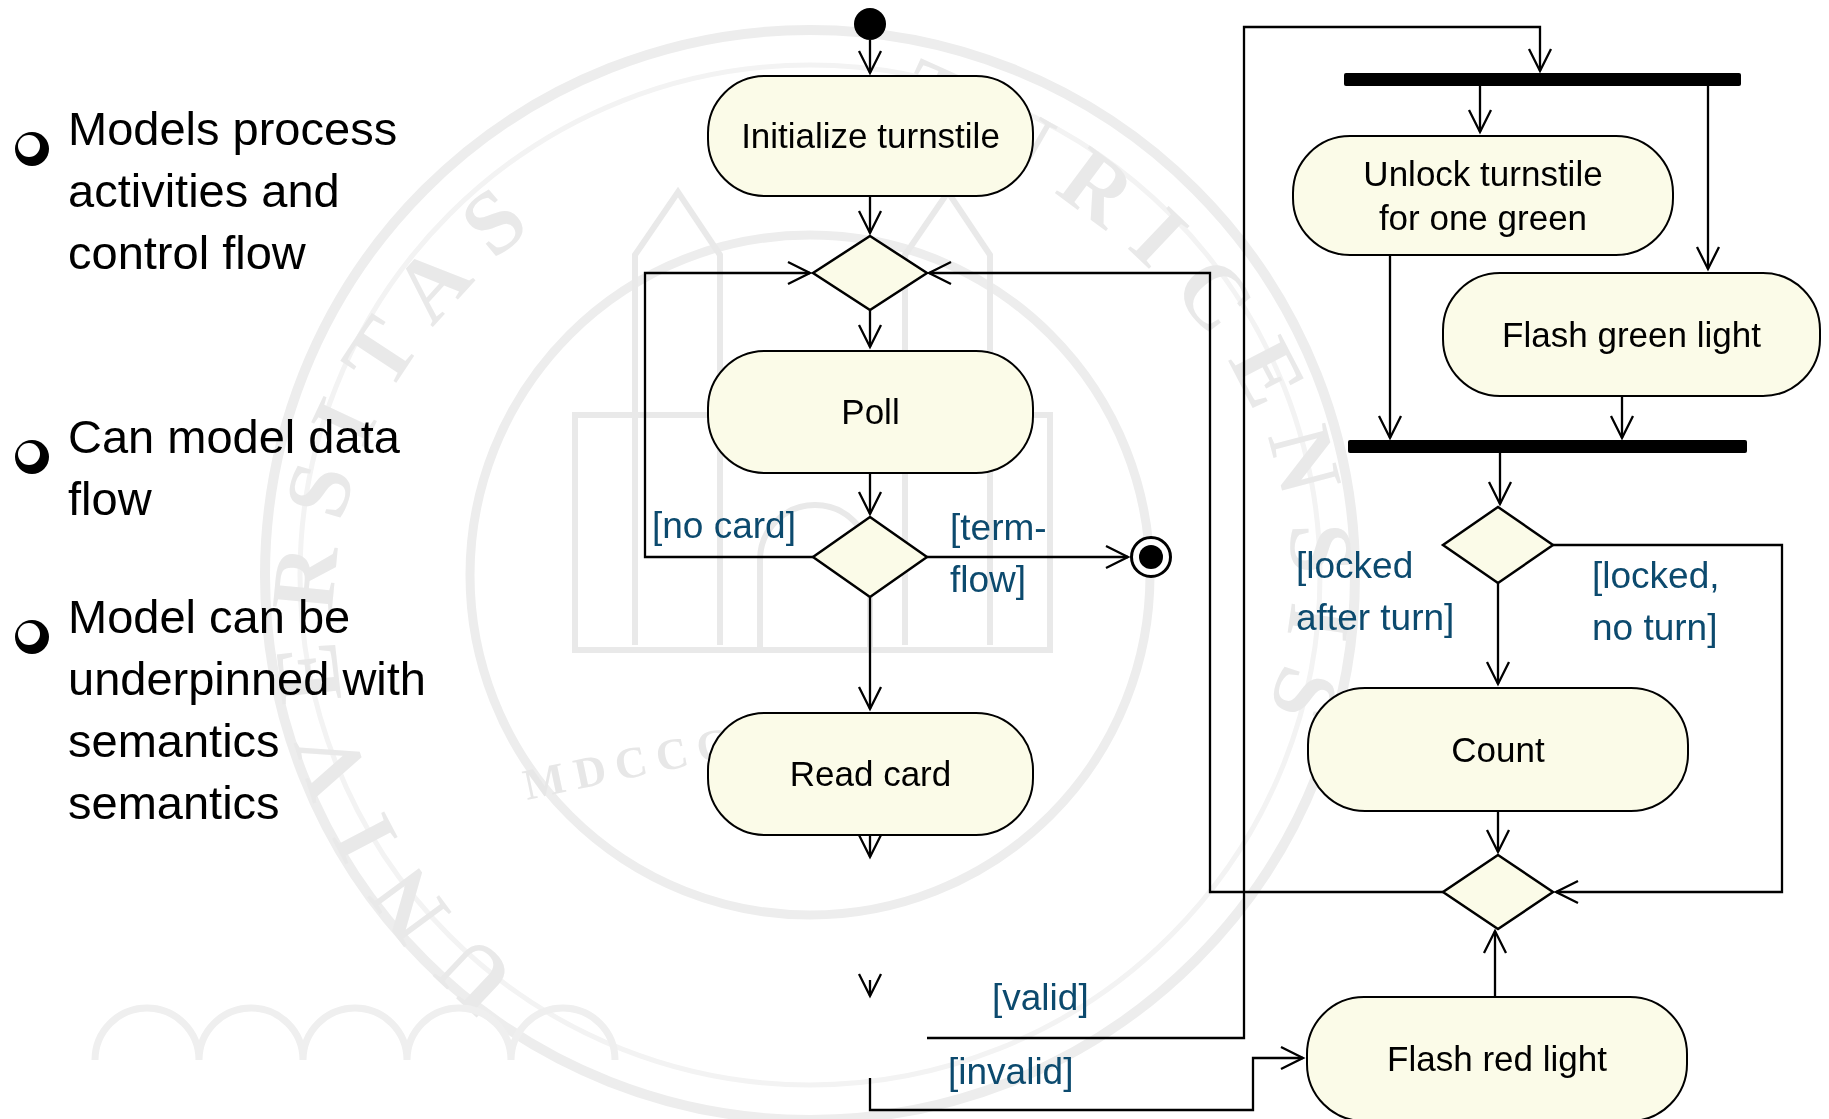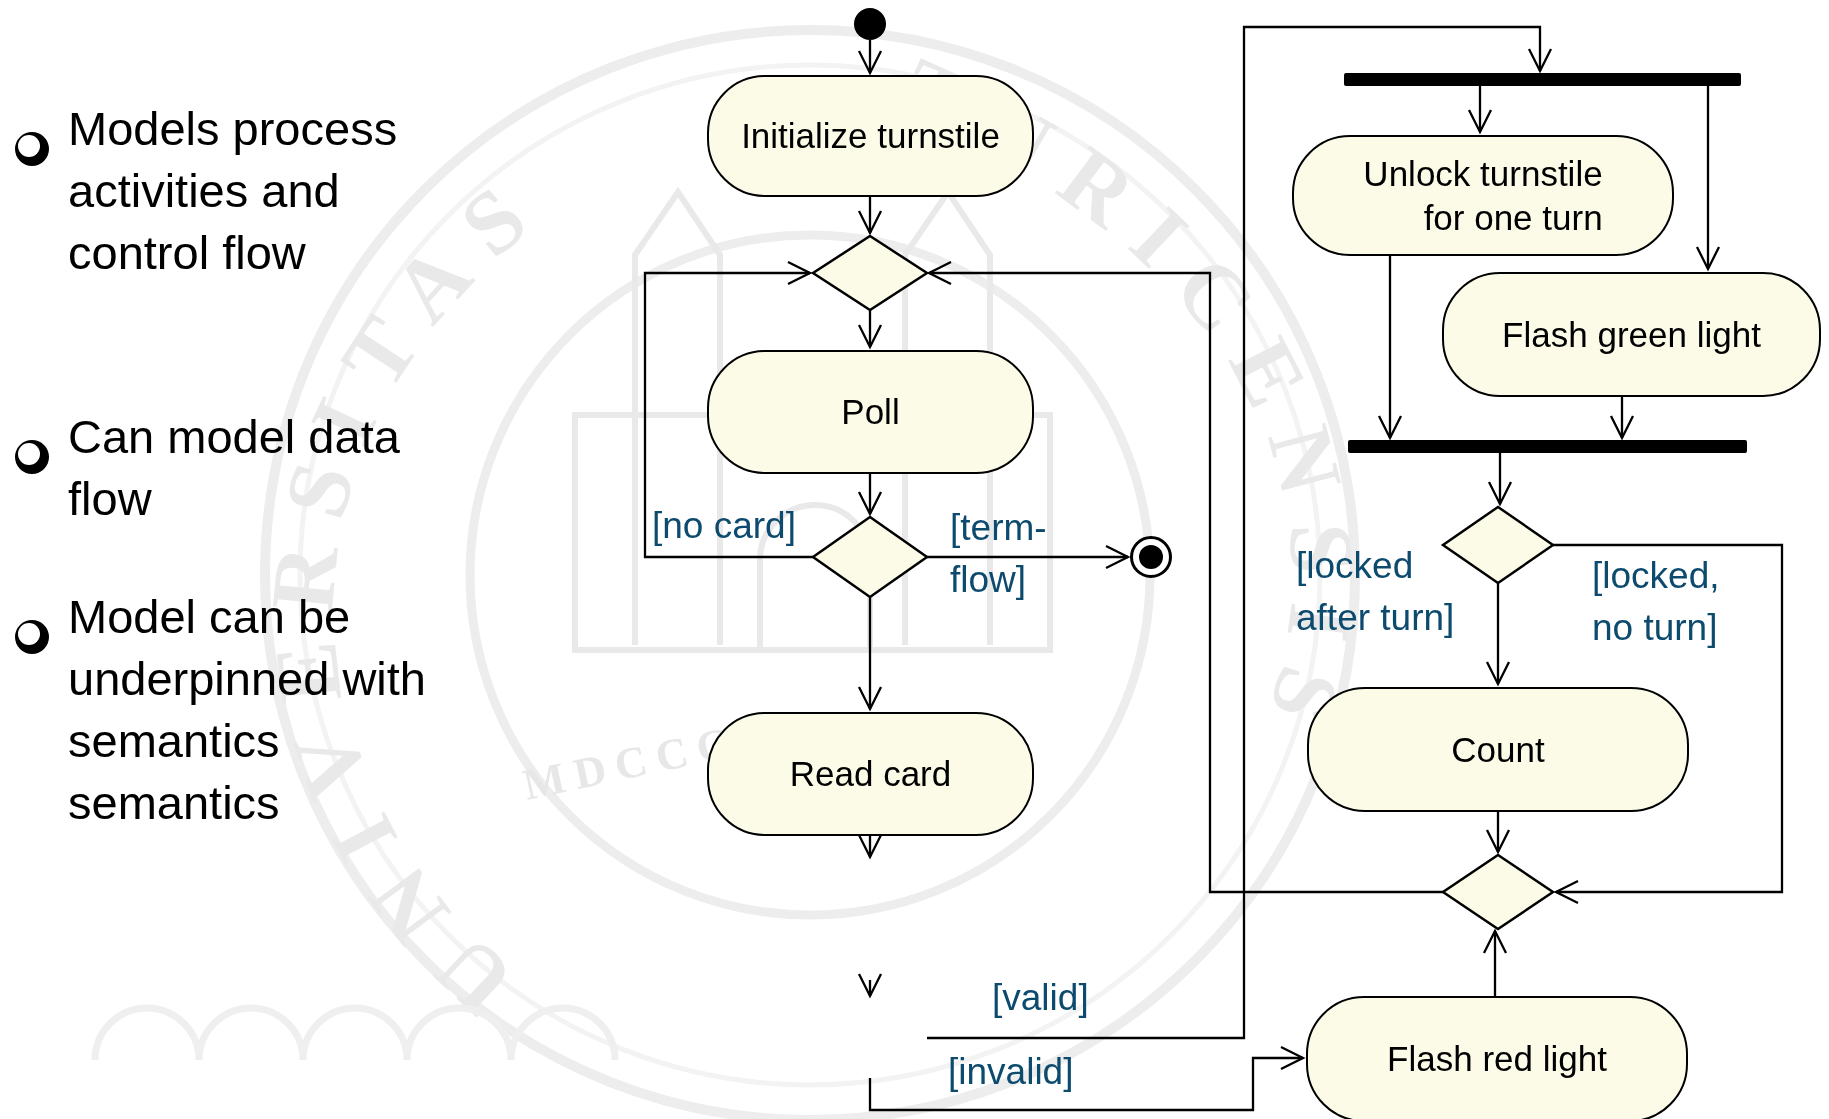--- a/index.html
+++ b/index.html
@@ -1,21 +1,21 @@
 <!DOCTYPE html>
 <html><head>
 <meta charset="utf-8">
 <style>
   html,body{margin:0;padding:0;background:#fff}
   .slide{position:relative;width:1829px;height:1119px;background:#ffffff;overflow:hidden;
          font-family:"Liberation Sans",sans-serif;color:#000}
   .layer{position:absolute;left:0;top:0}
   
   .node{position:absolute;background:#fbfbe8;border:2.5px solid #000;border-radius:58px;
-        display:flex;align-items:center;justify-content:center;text-align:right;
+        display:flex;align-items:center;justify-content:center;text-align:center;
         font-size:35px;line-height:1.24;color:#000}
   .bar{position:absolute;background:#000;border-radius:2px}
   .initial-node{position:absolute;width:32px;height:32px;background:#000;border-radius:50%}
   .final-ring{position:absolute;width:36px;height:36px;border:3px solid #000;border-radius:50%;
               background:#fff;display:flex;align-items:center;justify-content:center}
   .final-dot{width:24px;height:24px;background:#000;border-radius:50%}
   
   .elabel{position:absolute;font-size:37px;line-height:52px;white-space:nowrap;color:#0c4a6e}
   
   .bullet-item{position:absolute;left:15px;display:flex;align-items:flex-start}
@@ -192,21 +192,21 @@
   <div class="node" style="left:707px;top:712px;width:323px;height:120px">
     <span>Read card</span>
   </div>
 
 
   <div class="bar" style="left:1344px;top:73px;width:397px;height:13px"></div>
 
   <div class="node" style="left:1292px;top:135px;width:378px;height:117px">
     <span>
       <div>Unlock turnstile</div>
-      <div>for one turn</div>
+      <div>for one green</div>
     </span>
   </div>
 
   <div class="node" style="left:1442px;top:272px;width:375px;height:121px">
     <span>Flash green light</span>
   </div>
 
   <div class="bar" style="left:1348px;top:440px;width:399px;height:13px"></div>
 
   <div class="node" style="left:1307px;top:687px;width:378px;height:121px">

